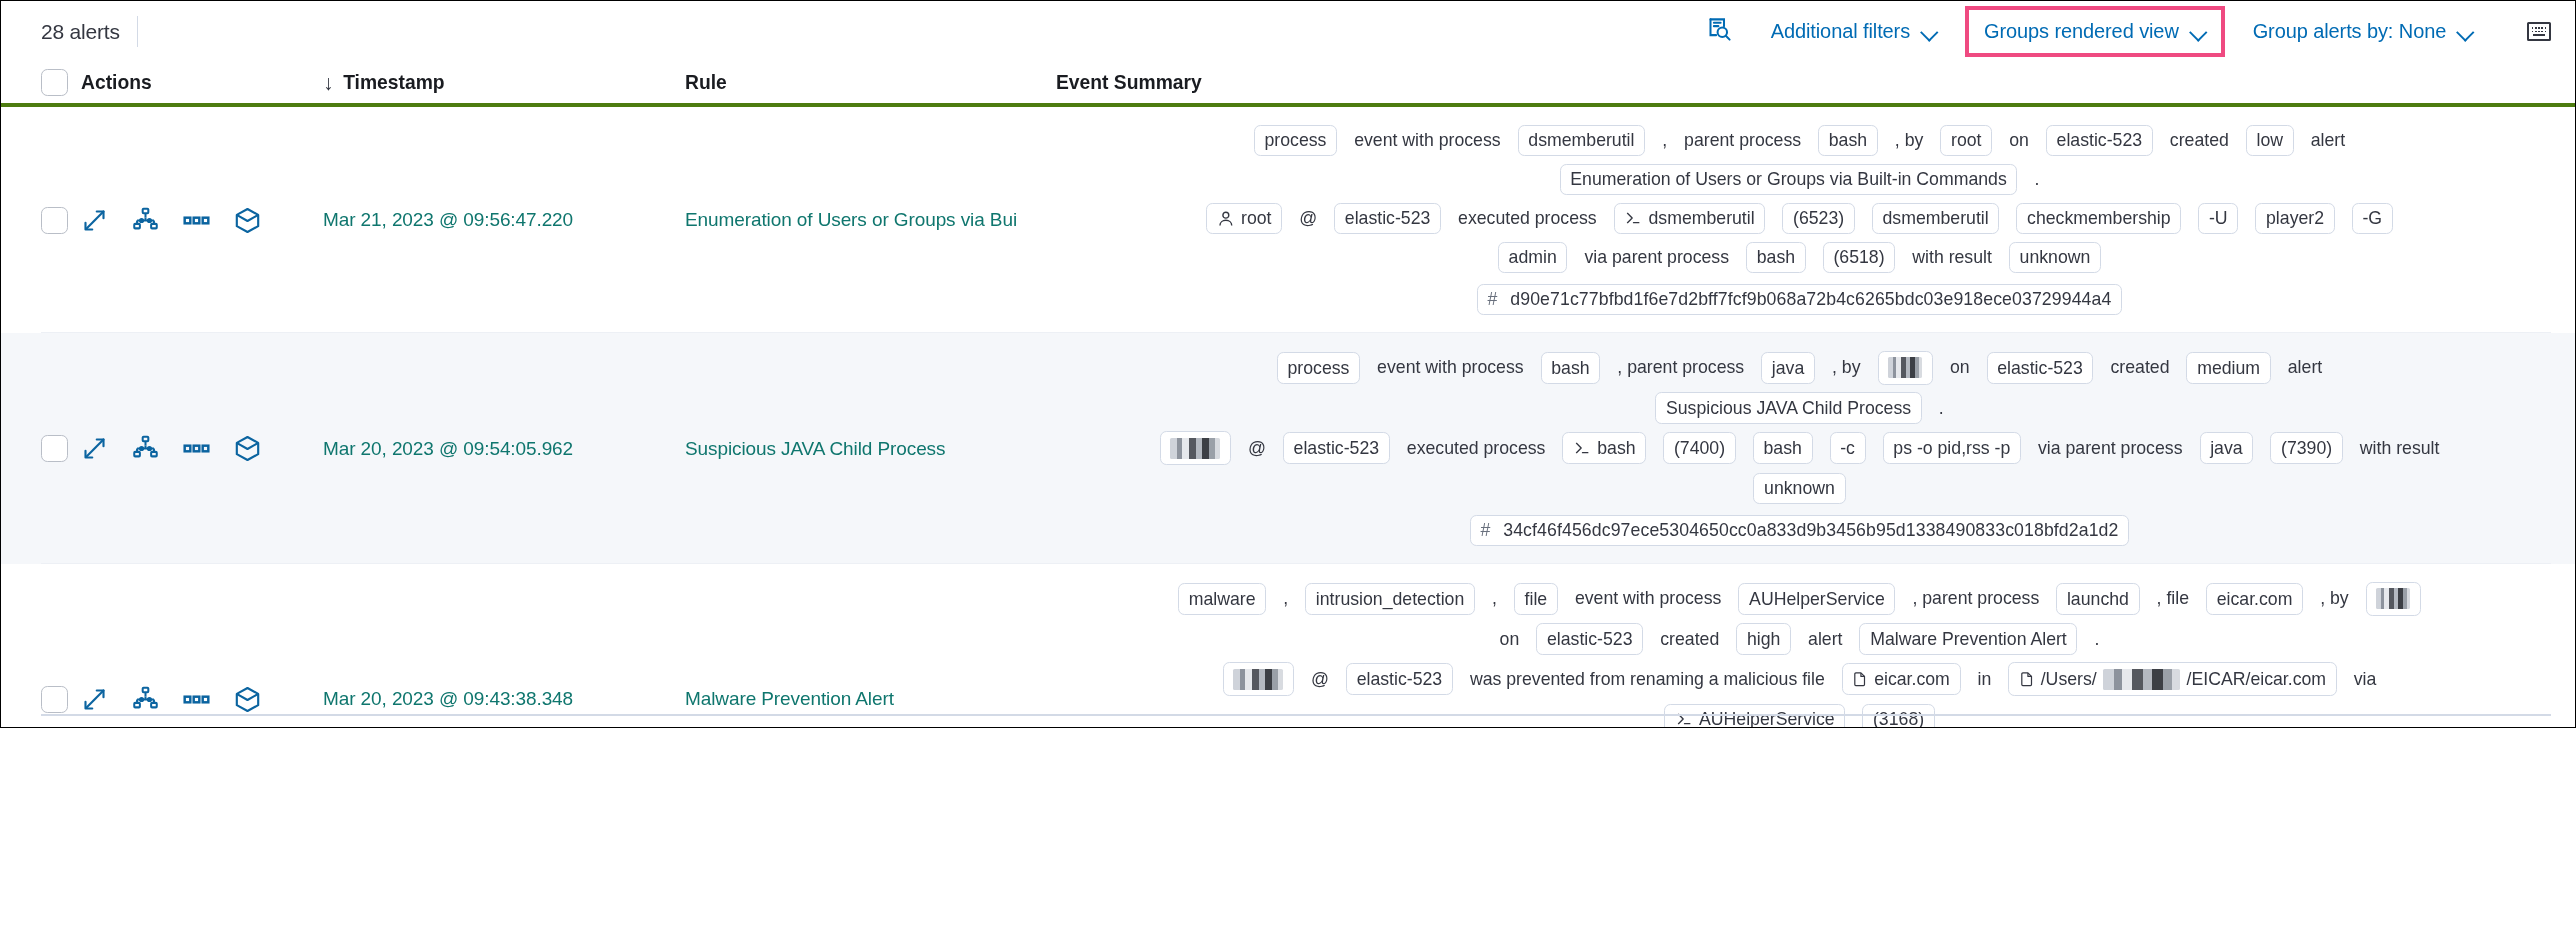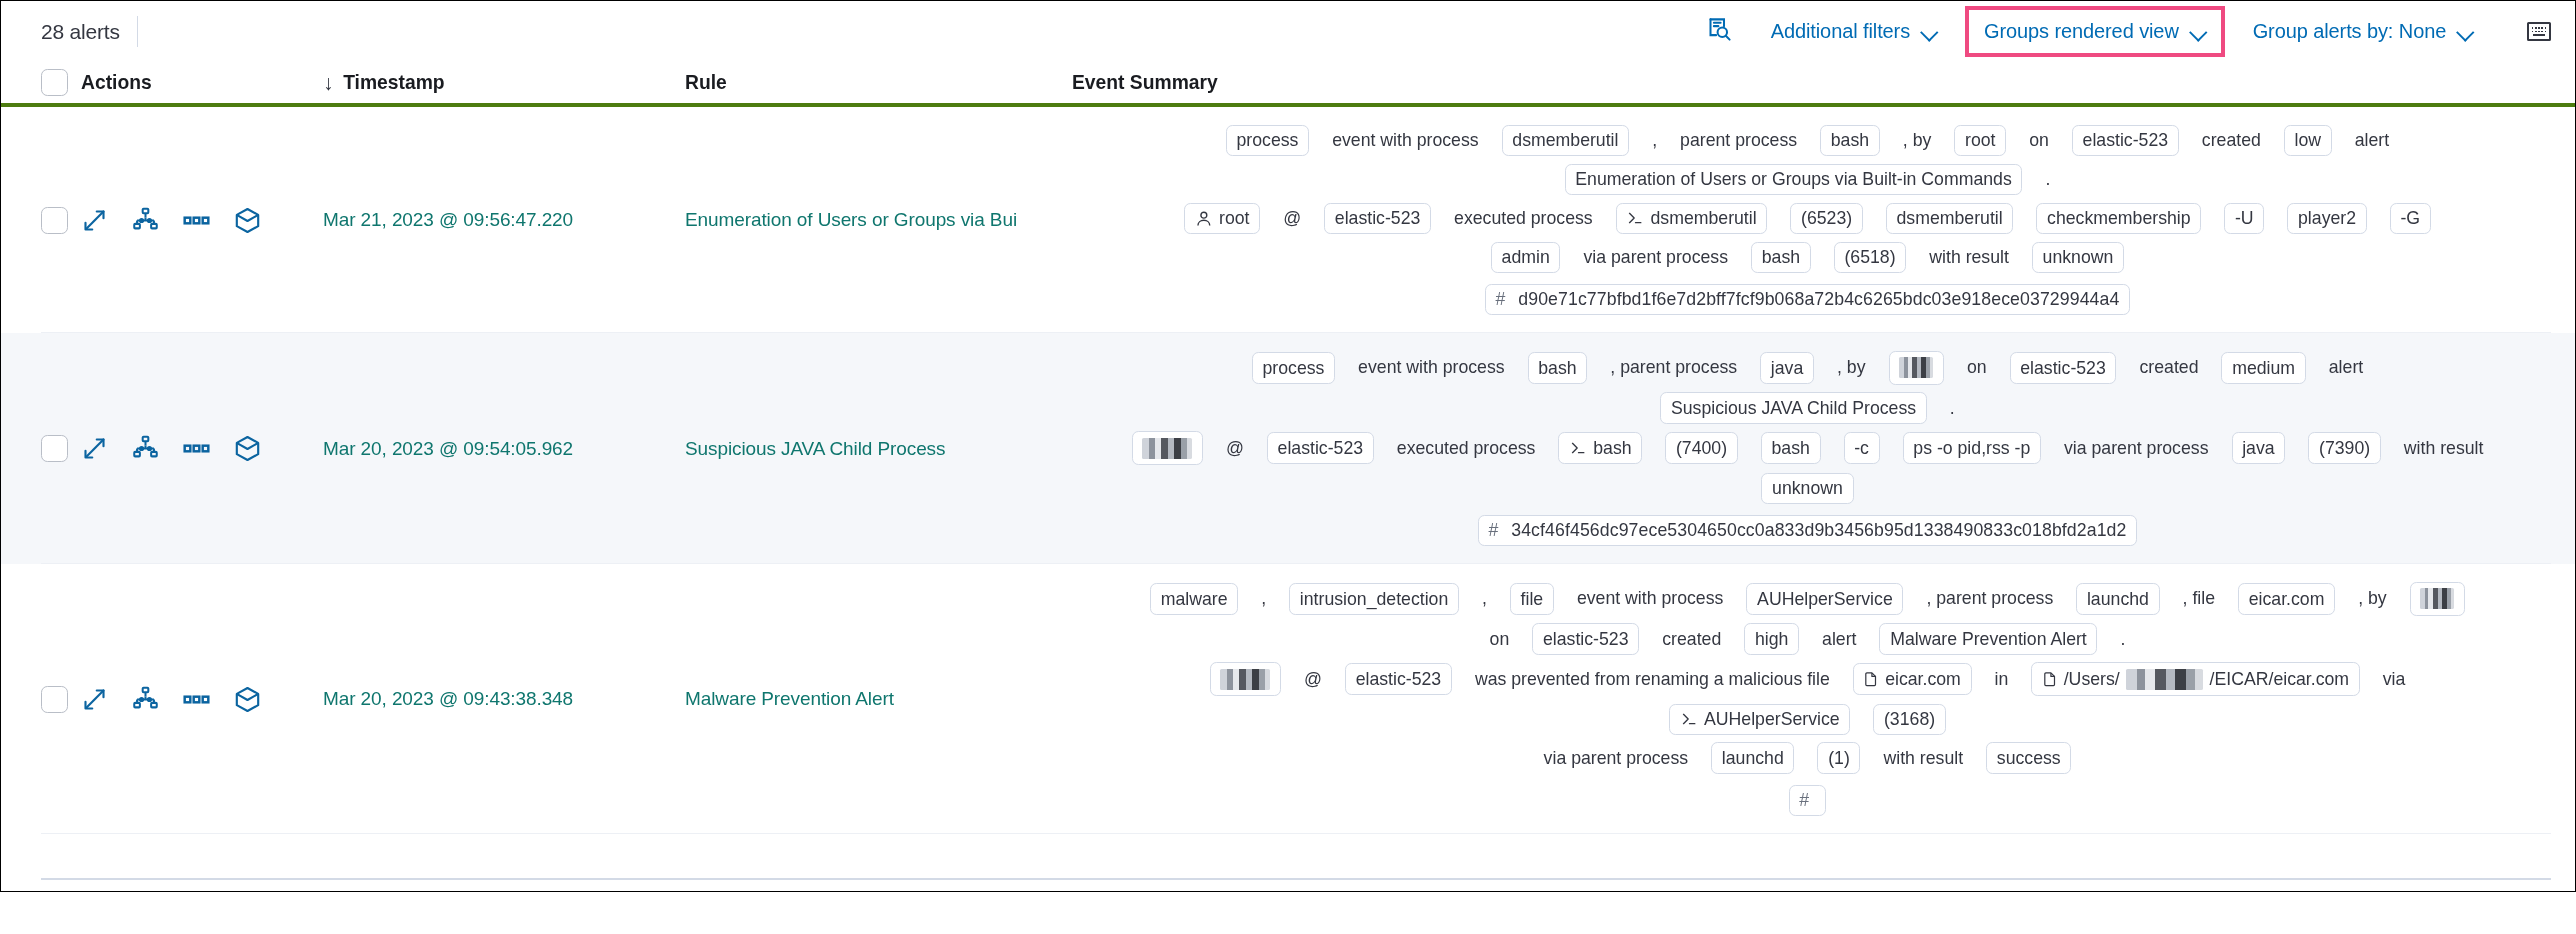--- a/index.html
+++ b/index.html
@@ -9,21 +9,21 @@
     height: 934px;
     background: #ffffff;
     font-family: "Liberation Sans", sans-serif;
     color: #343741;
     overflow: hidden;
   }
 
   .page {
     position: relative;
     width: 2576px;
-    height: 892px;
+    height: 728px;
     background: #fff;
     border: 1.6px solid #000;
     overflow: hidden;
   }
 
   
   .toolbar {
     height: 61px;
     display: flex;
     align-items: center;
@@ -109,21 +109,21 @@
     padding: 0 0 0 40px;
     border-bottom: 4px solid #4d7c0f;
     font-weight: bold;
     font-size: 19.3px;
     color: #1a1c21;
   }
   .col-check { width: 40px; flex: none; }
   .col-actions { width: 242px; flex: none; }
   .col-ts { width: 362px; flex: none; display: flex; align-items: center; gap: 9.7px; }
   .col-rule { width: 371px; flex: none; }
-  .col-summary { flex: 1; margin-left: 16px; }
+  .col-summary { flex: 1; }
 
   .sort-arrow {
     font-size: 21px;
     font-weight: normal;
     line-height: 1;
     color: #343741;
   }
 
   .cbox {
     width: 27px; height: 27px;
@@ -172,21 +172,21 @@
     align-items: center;
     gap: 7.2px;
     font-size: 17.7px;
     color: #343741;
   }
   .sline {
     display: flex;
     flex-wrap: wrap;
     align-items: center;
     justify-content: center;
-    gap: 23px;
+    gap: 17px;
     max-width: 1369px;
   }
   .plain { color: #343741; white-space: nowrap; }
   .chip {
     display: inline-flex;
     align-items: center;
     gap: 6.4px;
     border: 1.6px solid #d3dae6;
     border-radius: 6.4px;
     background: #fff;

